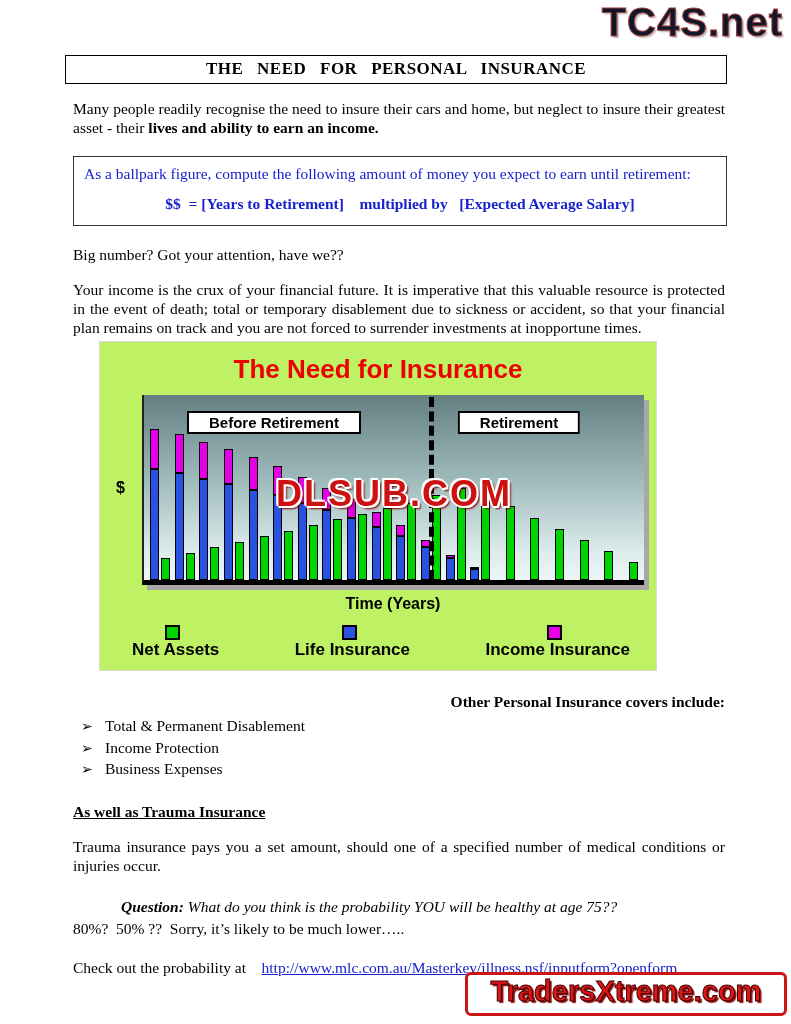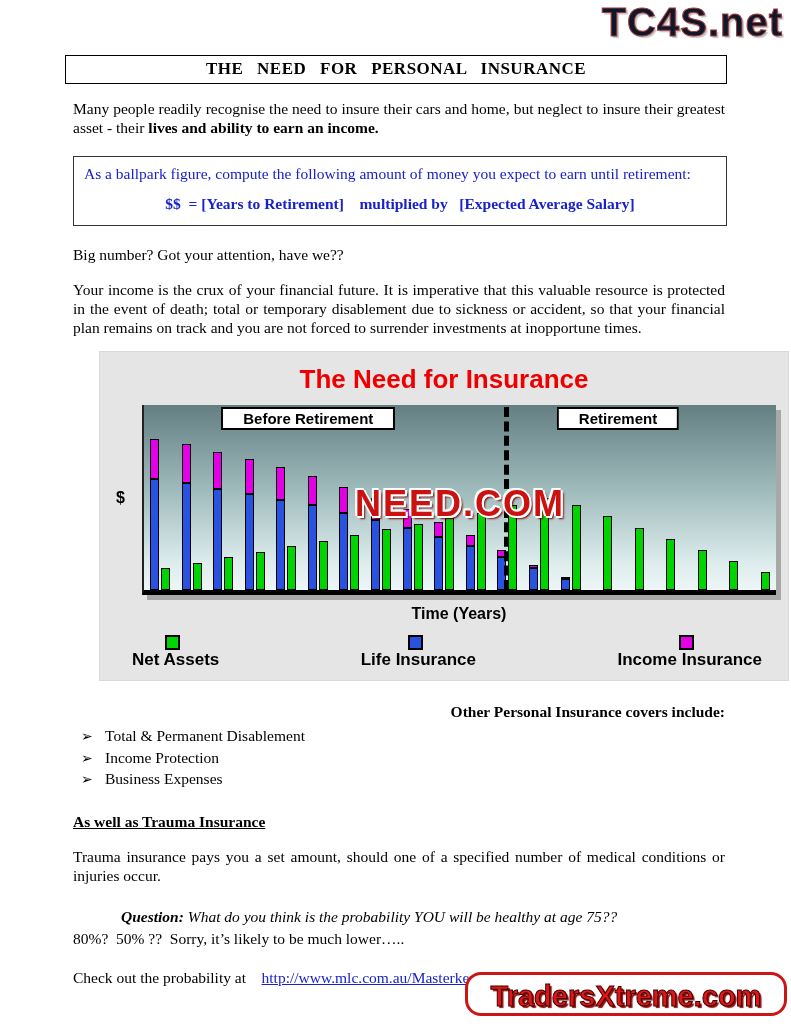--- a/index.html
+++ b/index.html
@@ -52,24 +52,24 @@
   }
   .bb-formula {
     margin-top: 12px;
     text-align: center;
     font-weight: bold;
     white-space: pre-wrap;
   }
 
   
   .chart-figure {
-    width: 690px;
-    margin: 14px 0 0 26px;
+    width: 558px;
+    margin: 4px 0 0 26px;
     border: 1px solid #d9d9d9;
-    background: #e5e5e5;
+    background: #bef264;
     padding: 6px 12px 10px;
     font-family: "Liberation Sans", sans-serif;
   }
   .chart-title {
     text-align: center;
     color: #ee0000;
     font-weight: bold;
     font-size: 26px;
     margin: 6px 0 10px;
   }
@@ -81,21 +81,21 @@
   .plot {
     position: relative;
     margin-left: 30px;
     height: 190px;
     background: linear-gradient(to bottom, #647f82 0%, #9db9ba 45%, #ddecec 85%, #eef6f6 100%);
     border-left: 2px solid #222;
     border-bottom: 5px solid #000;
     box-shadow: 5px 5px 0 #a8a8a8;
   }
   .zone-label {
-    position: absolute; top: 2px;
+    position: absolute; top: 16px;
     transform: translateX(-50%);
     background: #fff;
     border: 2px solid #000;
     font-weight: bold; font-size: 15px;
     padding: 1px 20px;
     white-space: nowrap;
     z-index: 3;
   }
   .zone-label.before { left: 26%; }
   .zone-label.after  { left: 75%; }
@@ -152,22 +152,22 @@
   .question-line .q-label { font-weight: bold; font-style: italic; margin-left: 48px; }
   .preserve { white-space: pre-wrap; }
 
   .link { color: #1822cc; text-decoration: underline; cursor: pointer; }
 
   
   .bottom-banner {
     position: absolute; right: 4px; top: 972px;
     width: 322px; height: 44px;
     border: 3px solid #cc1515;
-    border-radius: 16px;
-    display: flex; align-items: flex-end; justify-content: center;
+    border-radius: 6px;
+    display: flex; align-items: flex-start; justify-content: center;
     background: #fff;
     z-index: 5;
   }
   .bottom-banner span {
     font-family: "Liberation Sans", sans-serif;
     font-weight: bold; font-size: 29px;
     color: #e01616;
     -webkit-text-stroke: 1px #3a0000;
     text-shadow: 2px 2px 1px #8c0d0d;
     white-space: nowrap;
@@ -325,21 +325,21 @@
               </div>
               <div class="bar-group">
                 <div class="stack"></div>
                 <div class="seg" style="height: 16%; background: rgb(0, 212, 0);"></div>
               </div>
               <div class="bar-group">
                 <div class="stack"></div>
                 <div class="seg" style="height: 10%; background: rgb(0, 212, 0);"></div>
               </div>
             </div>
-          <div class="chart-watermark">NEED.COM</div>
+          <div class="chart-watermark">DLSUB.COM</div>
         </div>
       </div>
       <div class="x-label">Time (Years)</div>
       <div class="legend" id="legend">
           <div class="legend-item">
             <span class="swatch" style="background: rgb(0, 212, 0);"></span>
             <span>Net Assets</span>
           </div>
           <div class="legend-item">
             <span class="swatch" style="background: rgb(42, 82, 224);"></span>

